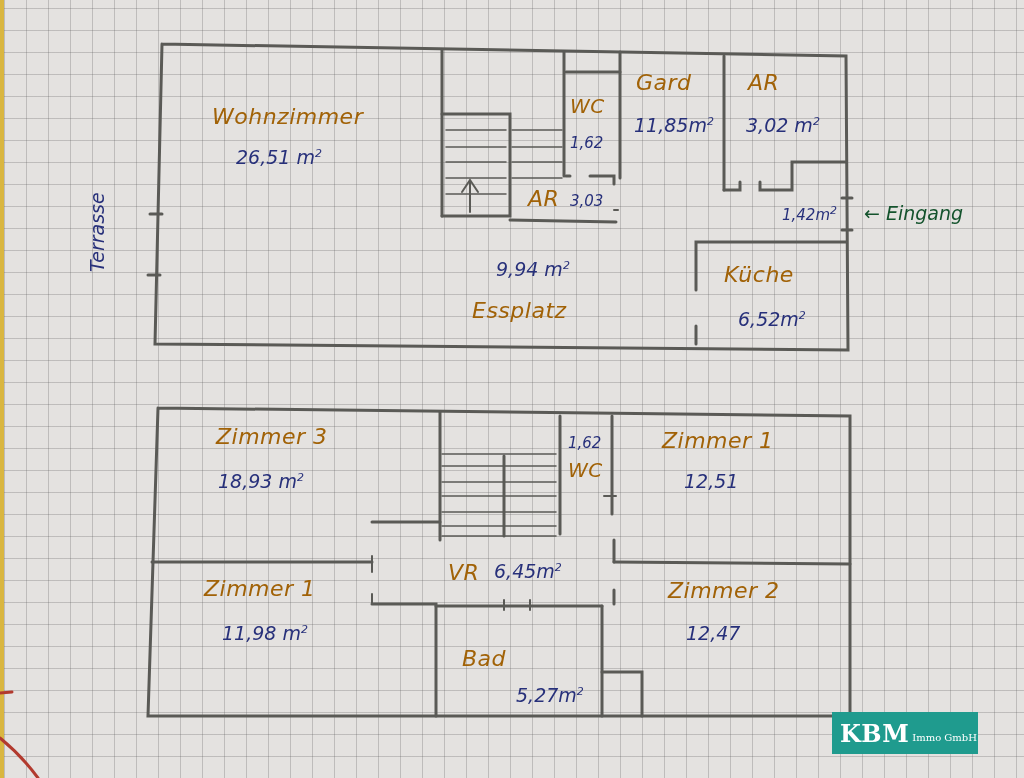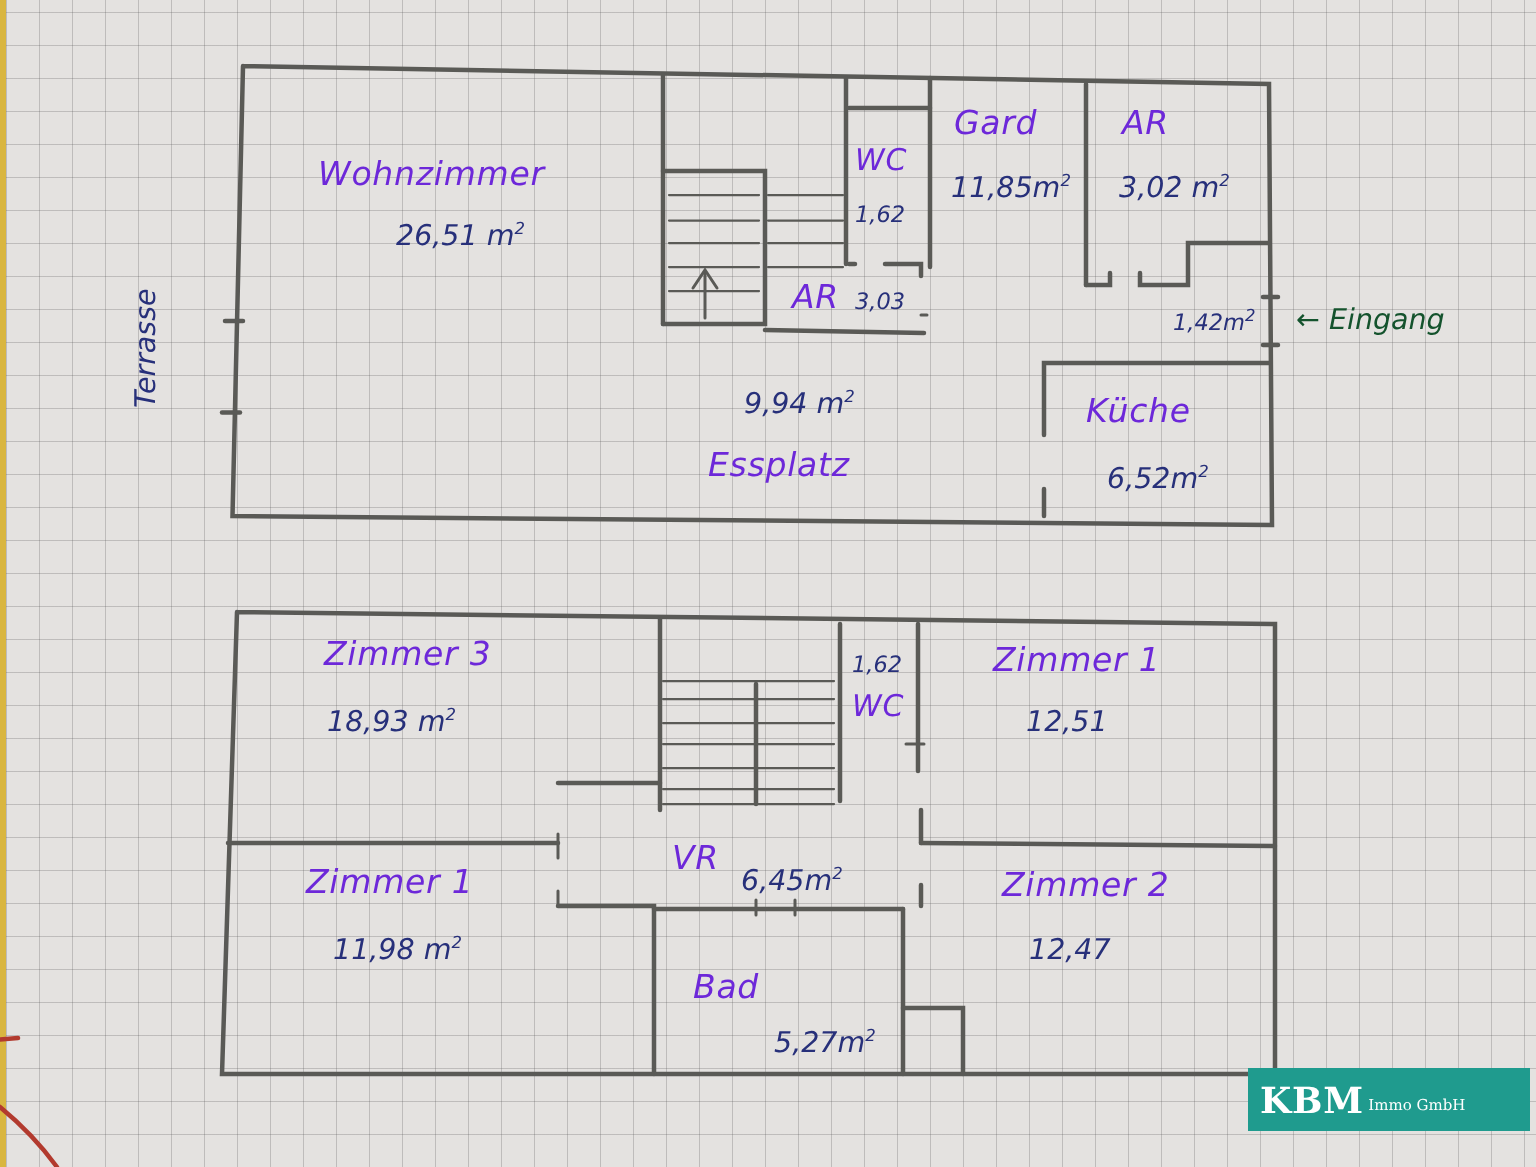--- a/index.html
+++ b/index.html
@@ -9,29 +9,29 @@
     background-image:
       linear-gradient(to right, rgba(90,90,90,0.28) 1px, transparent 1px),
       linear-gradient(to bottom, rgba(90,90,90,0.28) 1px, transparent 1px);
     background-size:22px 22px;
     background-position:4px 8px;
     font-family:"DejaVu Sans", sans-serif;
   }
   .yellow-edge { position:absolute; left:0; top:0; width:4px; height:778px; background:#d9b640; }
   svg.plan { position:absolute; left:0; top:0; }
   .lbl { position:absolute; white-space:nowrap; font-family:"DejaVu Sans", sans-serif; }
-  .name { color:#6d28d9; font-size:22px; font-style:italic; letter-spacing:0.5px; }
+  .name { color:#a16207; font-size:22px; font-style:italic; letter-spacing:0.5px; }
   .area { color:#27307a; font-size:19px; font-style:italic; }
   .area sup { font-size:11px; }
   .small-name { font-size:20px; }
   .small-area { font-size:15px; }
   .terrasse { transform:rotate(-90deg); transform-origin:left top; color:#27307a; font-size:19px; font-style:italic; }
   .eingang { color:#14532d; font-size:19px; font-style:italic; }
   .logo {
-    position:absolute; left:832px; top:712px; width:188px; height:42px;
+    position:absolute; left:832px; top:712px; width:146px; height:42px;
     background:#1f9b8e; display:flex; align-items:center; padding-left:8px; box-sizing:border-box;
   }
   .logo .kbm { font-family:"DejaVu Serif", serif; font-weight:bold; color:#fff; font-size:24px; letter-spacing:0.5px; }
   .logo .sub { font-family:"DejaVu Serif", serif; color:#fff; font-size:10px; margin-left:3px; margin-top:8px; }
 </style>
 </head>
 <body>
 
 <div class="yellow-edge"></div>
 
@@ -118,21 +118,21 @@
 
   <g stroke="#b23a2e" stroke-width="3" fill="none" stroke-linecap="round">
     <line x1="0" y1="693" x2="12" y2="692"></line>
     <path d="M0,738 Q22,756 38,778"></path>
   </g>
 </svg>
 
 <div class="lbl terrasse" style="left:86px; top:272px;">Terrasse</div>
 
 <div class="lbl name" style="left:212px; top:104px;">Wohnzimmer</div>
-<div class="lbl area" style="left:236px; top:146px;margin-left:28px;"><span>26,51</span> <span>m</span><sup>2</sup></div>
+<div class="lbl area" style="left:236px; top:146px;"><span>26,51</span> <span>m</span><sup>2</sup></div>
 
 <div class="lbl name small-name" style="left:570px; top:94px;">WC</div>
 <div class="lbl area small-area" style="left:570px; top:134px;">1,62</div>
 
 <div class="lbl name" style="left:528px; top:186px;">AR</div>
 <div class="lbl area small-area" style="left:570px; top:192px;">3,03</div>
 
 <div class="lbl name" style="left:636px; top:70px;">Gard</div>
 <div class="lbl area" style="left:634px; top:114px;"><span>11,85</span><span>m</span><sup>2</sup></div>
 
@@ -152,21 +152,21 @@
 <div class="lbl name" style="left:216px; top:424px;">Zimmer 3</div>
 <div class="lbl area" style="left:218px; top:470px;"><span>18,93</span> <span>m</span><sup>2</sup></div>
 
 <div class="lbl area small-area" style="left:568px; top:434px;">1,62</div>
 <div class="lbl name small-name" style="left:568px; top:458px;">WC</div>
 
 <div class="lbl name" style="left:662px; top:428px;">Zimmer 1</div>
 <div class="lbl area" style="left:684px; top:470px;">12,51</div>
 
 <div class="lbl name" style="left:448px; top:560px;">VR</div>
-<div class="lbl area" style="left:494px; top:576px;text-align:center;"><span>6,45</span><span>m</span><sup>2</sup></div>
+<div class="lbl area" style="left:494px; top:560px;text-align:center;"><span>6,45</span><span>m</span><sup>2</sup></div>
 
 <div class="lbl name" style="left:204px; top:576px;">Zimmer 1</div>
 <div class="lbl area" style="left:222px; top:622px;"><span>11,98</span> <span>m</span><sup>2</sup></div>
 
 <div class="lbl name" style="left:668px; top:578px;">Zimmer 2</div>
 <div class="lbl area" style="left:686px; top:622px;">12,47</div>
 
 <div class="lbl name" style="left:462px; top:646px;">Bad</div>
 <div class="lbl area" style="left:468px; top:684px;padding-left:48px;"><span>5,27</span><span>m</span><sup>2</sup></div>
 

